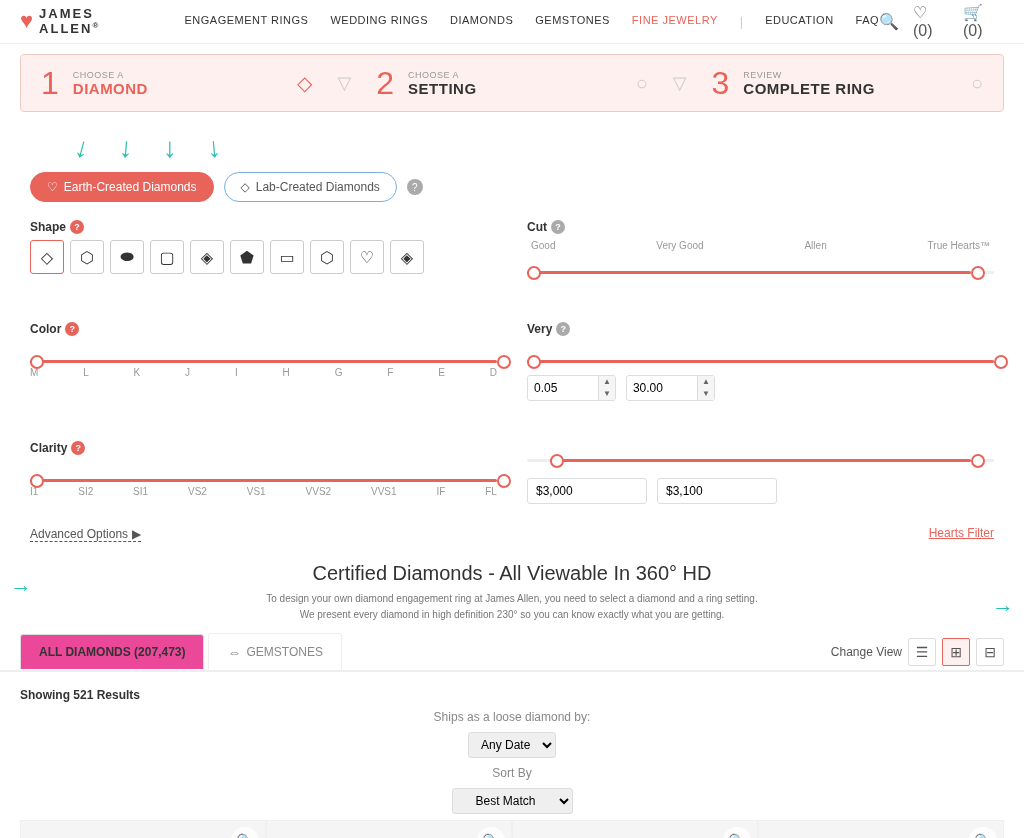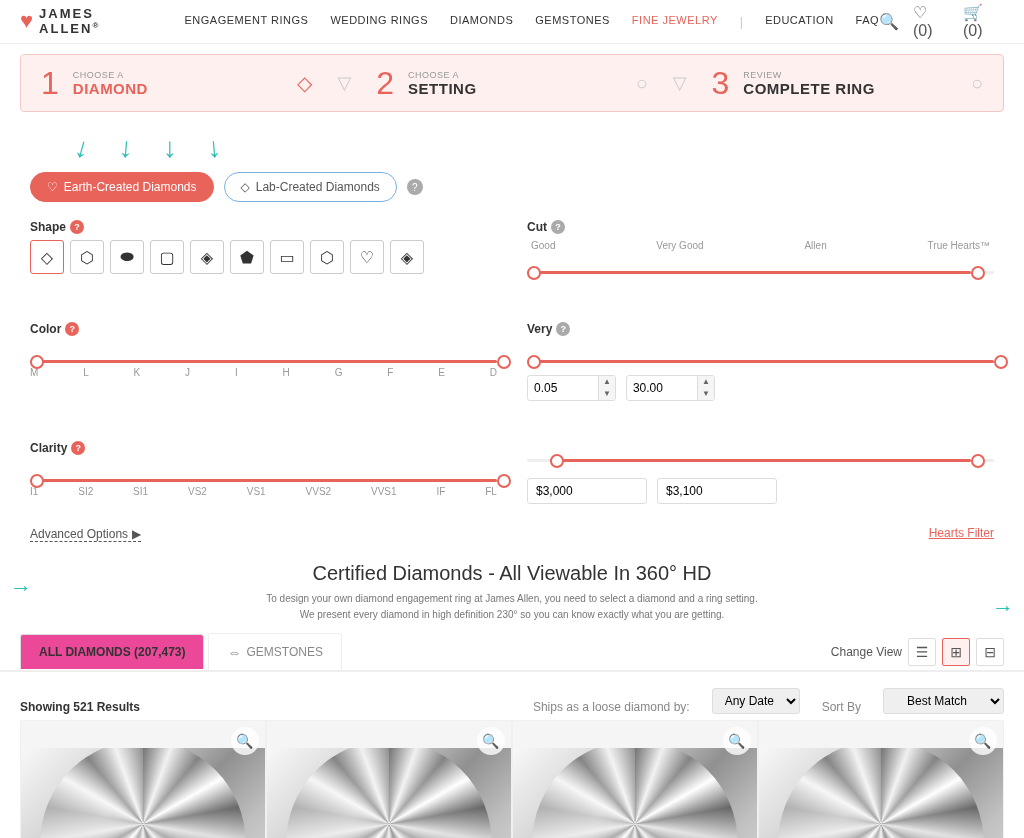--- a/index.html
+++ b/index.html
@@ -91,21 +91,21 @@
     .tabs-bar { display: flex; align-items: center; border-bottom: 2px solid #eee; padding: 0 20px; margin-bottom: 10px; }
     .tab { padding: 10px 18px; font-size: 12px; cursor: pointer; border: 1px solid #eee; border-bottom: none; margin-right: 4px; border-radius: 3px 3px 0 0; }
     .tab.active { background: #ec4899; border-color: #ddd; font-weight: bold; }
     .tab-comparison { display: flex; align-items: center; gap: 5px; color: #888; }
     .tab-comparison-icon { font-size: 14px; }
     .change-view { display: flex; align-items: center; gap: 6px; margin-left: auto; font-size: 12px; color: #555; }
     .view-btn { width: 28px; height: 28px; display: flex; align-items: center; justify-content: center; border: 1px solid #ddd; cursor: pointer; border-radius: 2px; font-size: 14px; }
     .view-btn.active { border-color: #e8635a; background: #fdf0ef; }
 
     
-    .results-row { display: flex; align-items: flex-end; padding: 6px 20px; font-size: 12px; gap: 22px; }
+    .results-row { display: flex; align-items: center; padding: 6px 20px; font-size: 12px; gap: 8px; flex-direction: column; }
     .showing-results { font-weight: bold; color: #333; margin-right: auto; }
     .ships-label { color: #888; }
     .ships-select { border: 1px solid #ddd; border-radius: 3px; padding: 4px 8px; font-size: 12px; cursor: pointer; }
     .sort-label { color: #888; }
     .sort-select { border: 1px solid #ddd; border-radius: 3px; padding: 4px 19px; font-size: 12px; cursor: pointer; }
 
     
     .diamond-grid { display: grid; grid-template-columns: repeat(4, 1fr); gap: 0; padding: 0 20px; }
     .diamond-card { border: 1px solid #f0f0f0; overflow: hidden; background: #fff; }
     .diamond-img-wrap { position: relative; background: #f5f5f5; aspect-ratio: 1; display: flex; align-items: center; justify-content: center; overflow: hidden; }

